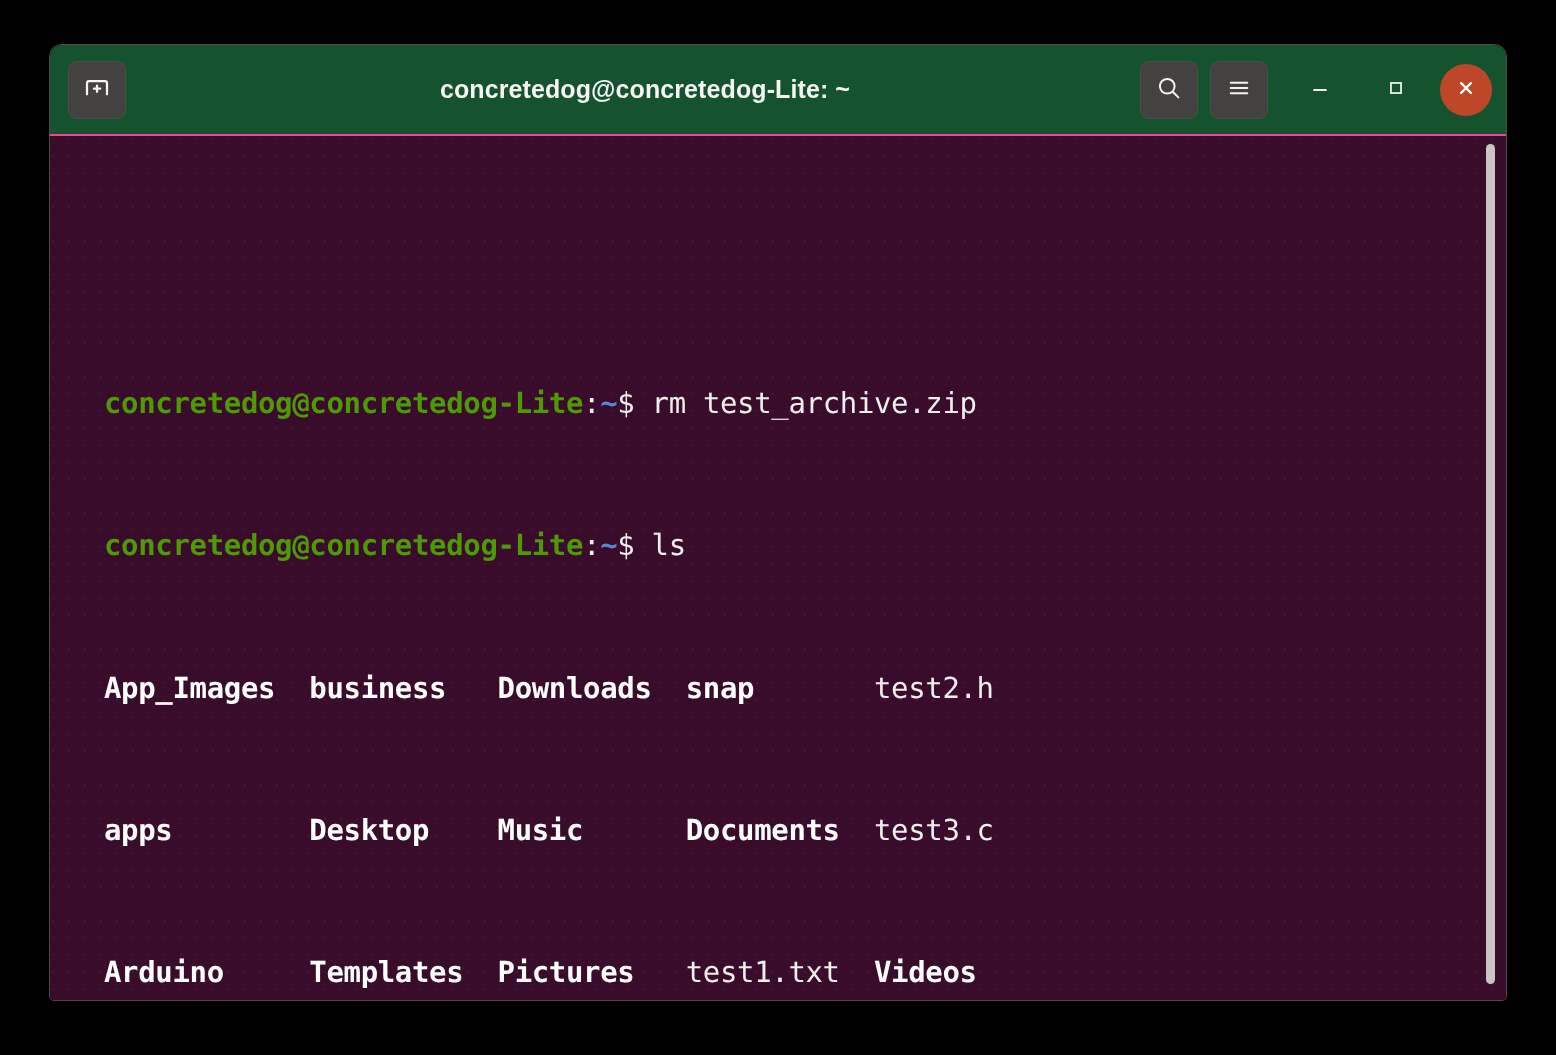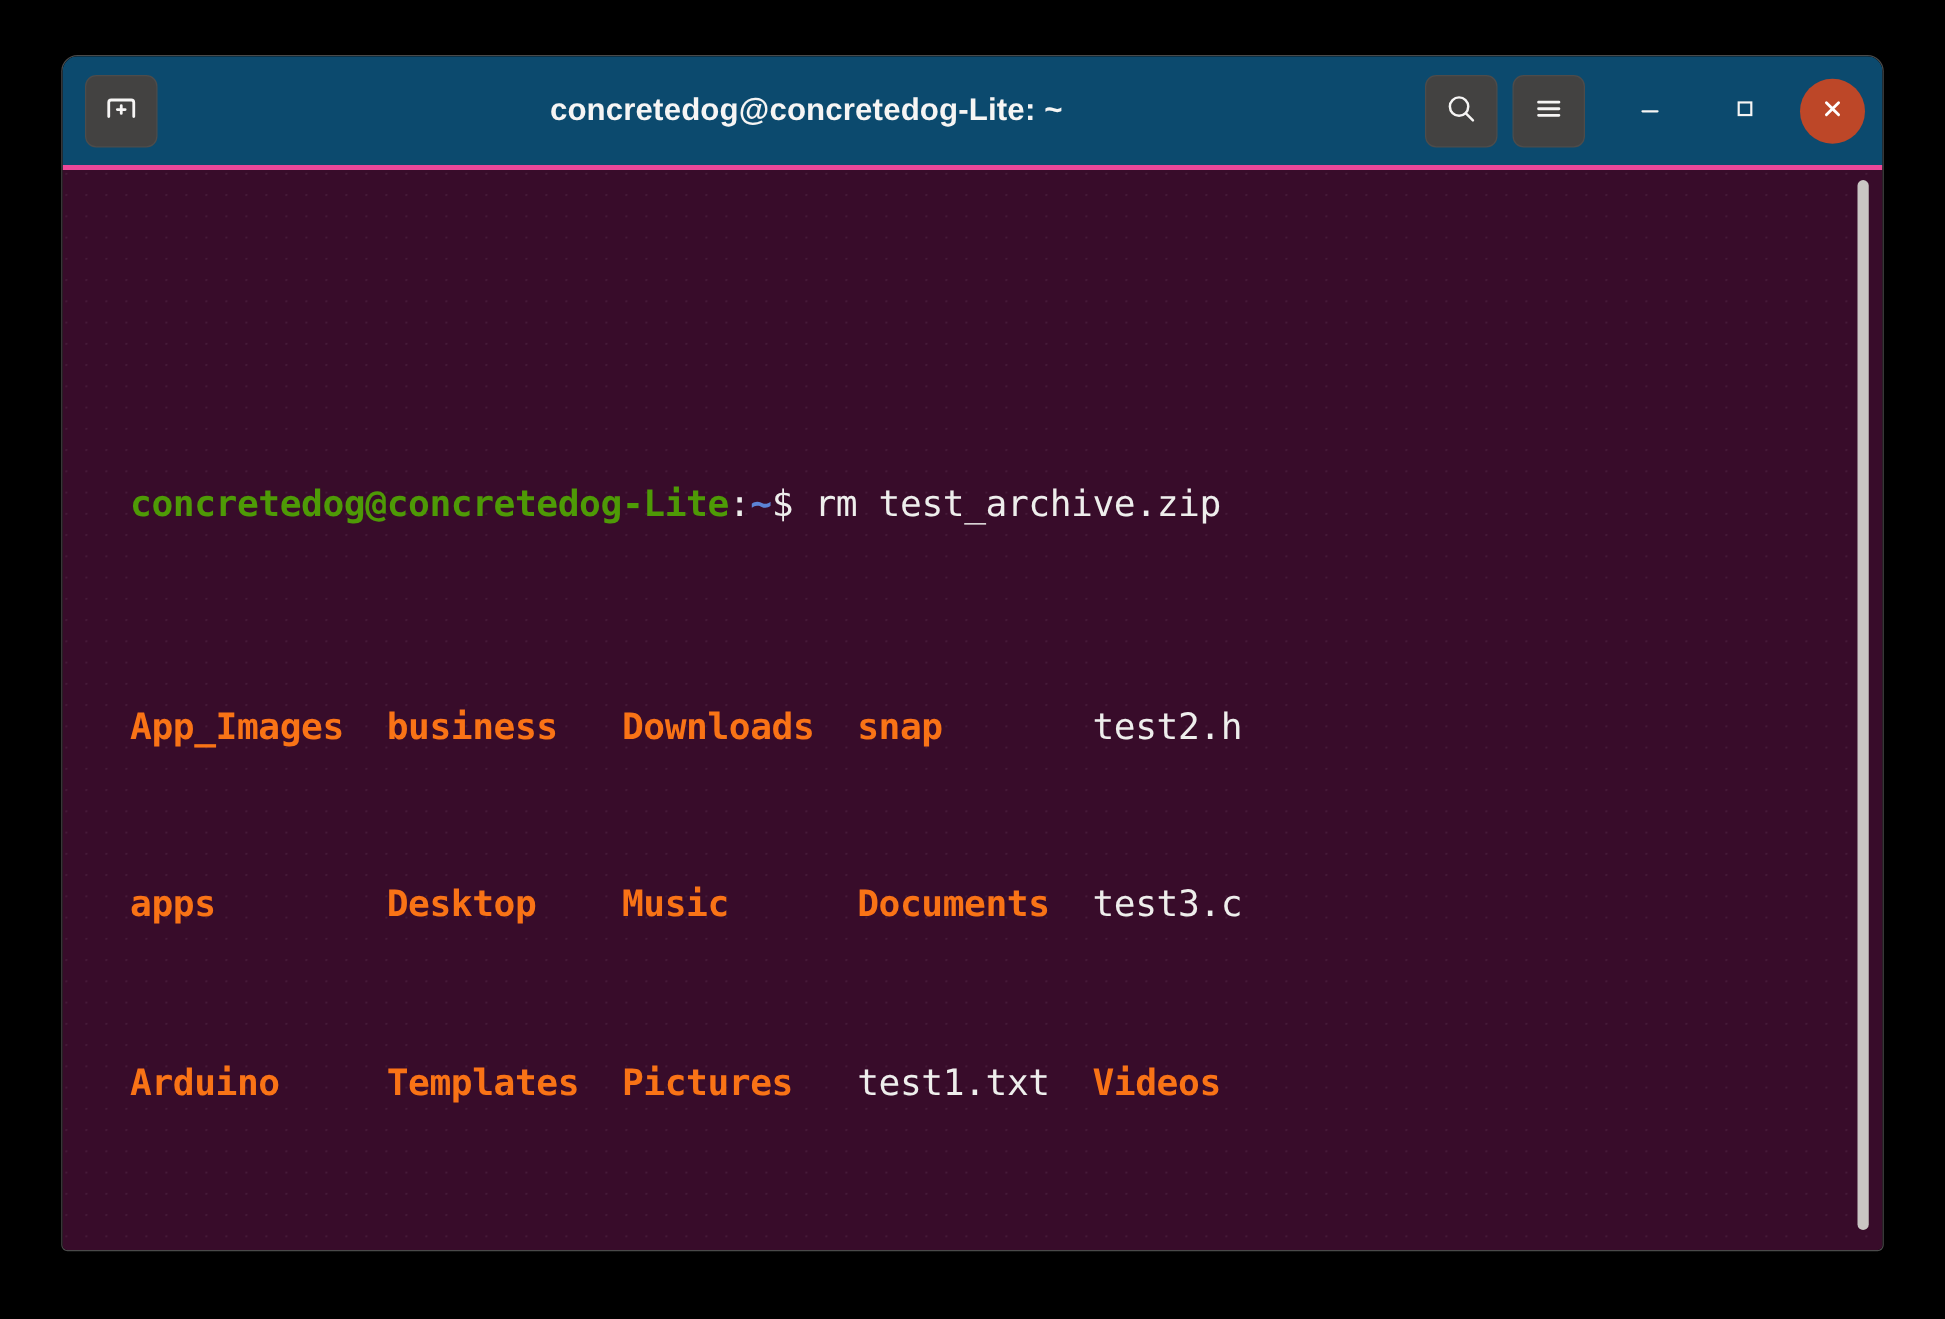--- a/index.html
+++ b/index.html
@@ -20,26 +20,26 @@
     height: 955px;
     border-radius: 12px 12px 4px 4px;
     overflow: hidden;
     box-shadow: 0 0 0 1px #4a4a4a;
   }
 
   
   #titlebar {
     position: relative;
     height: 91px;
-    background: #0c4a6e;
+    background: #14532d;
     border-radius: 12px 12px 0 0;
     display: flex;
     align-items: center;
     padding: 0 14px 0 18px;
-    border-bottom: 4px solid #ec4899;
+    border-bottom: 2px solid #ec4899;
   }
 
   .tb-btn {
     width: 58px;
     height: 58px;
     border-radius: 9px;
     background: #434241;
     border: 1px solid #4d4c4b;
     display: flex;
     align-items: center;
@@ -115,21 +115,21 @@
     font-size: 29px;
     line-height: 35.6px;
     white-space: pre;
     letter-spacing: -0.35px;
     text-rendering: geometricPrecision;
   }
 
   .line { height: 35.6px; }
   .c-green { color: #4e9a06; font-weight: bold; }
   .c-white { color: #eeeeec; }
-  .c-blue  { color: #f97316; font-weight: bold; }
+  .c-blue  { color: #ffffff; font-weight: bold; }
   .c-tilde { color: #5c83d6; font-weight: bold; }
 
   #scrollbar-track {
     position: absolute;
     right: 8px;
     top: 0;
     width: 14px;
     height: 100%;
     cursor: pointer;
   }
@@ -208,20 +208,21 @@
     </div>
   </div>
 
   <div id="terminal">
     <div id="term-noise"></div>
 
     <div id="term-text">
 
       <div class="line"><span class="c-green">concretedog@concretedog-Lite</span><span class="c-white">:</span><span class="c-tilde">~</span><span class="c-white">$</span><span class="c-white"> rm test_archive.zip</span></div>
 
+      <div class="line"><span class="c-green">concretedog@concretedog-Lite</span><span class="c-white">:</span><span class="c-tilde">~</span><span class="c-white">$</span><span class="c-white"> ls</span></div>
 
       <div class="line"><span class="c-blue">App_Images  business   Downloads  snap       </span><span class="c-white">test2.h</span></div>
 
       <div class="line"><span class="c-blue">apps        Desktop    Music      Documents  </span><span class="c-white">test3.c</span></div>
 
       <div class="line"><span class="c-blue">Arduino     Templates  Pictures   </span><span class="c-white">test1.txt</span><span class="c-white">  </span><span class="c-blue">Videos</span></div>
 
       
 
       

